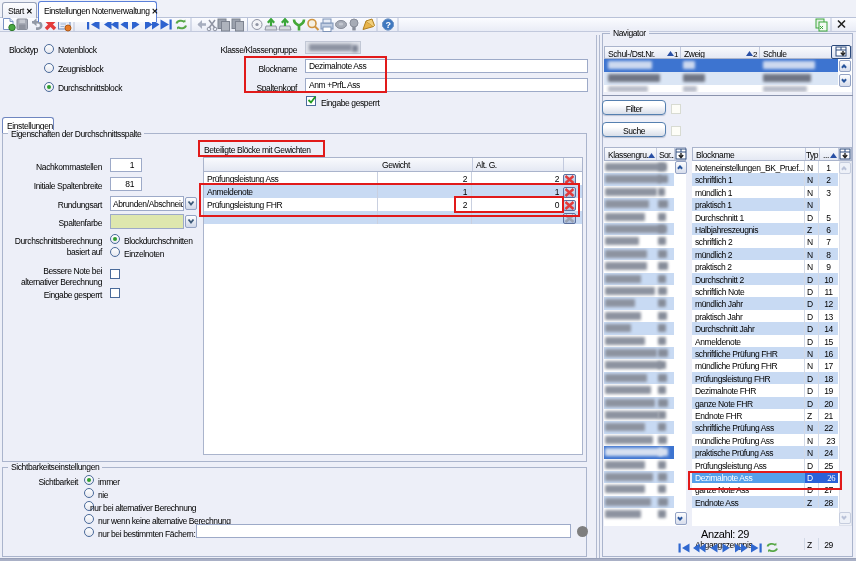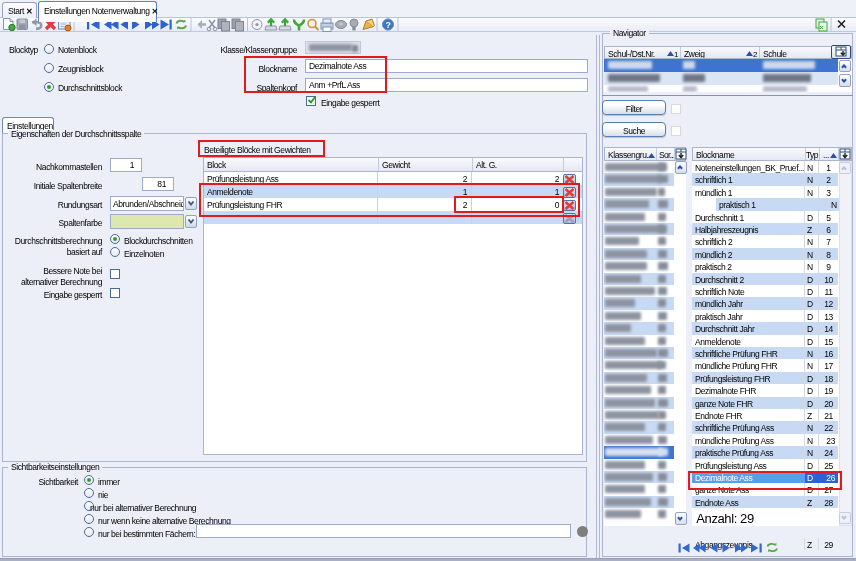--- a/index.html
+++ b/index.html
@@ -132,21 +132,21 @@
 <div class="lbl" style="left:321px; top:99px;">Eingabe gesperrt</div>
 <div class="redbox" style="left:244px; top:56px; width:143px; height:37px;"></div>
 <div class="abs" style="left:2px; top:117px; width:52px; height:16px; background:#fff; border:1px solid #6f86c0; border-bottom:none; border-radius:3px 3px 0 0; padding:4px 0 0 4px; z-index:2; line-height:9px;">Einstellungen</div>
 <div class="fs" style="left:2px; top:133px; width:585px; height:329px; background:#edeff8;"></div>
 <div class="leg" style="left:8px; top:130px;">Eigenschaften der Durchschnittsspalte</div>
 <div class="lbl" style="left:0px; top:163px; width:102px; text-align:right;">Nachkommastellen</div>
 <div class="lbl" style="left:0px; top:182px; width:102px; text-align:right;">Initiale Spaltenbreite</div>
 <div class="lbl" style="left:0px; top:201px; width:102px; text-align:right;">Rundungsart</div>
 <div class="lbl" style="left:0px; top:219px; width:102px; text-align:right;">Spaltenfarbe</div>
 <div class="inp" style="left:110px; top:158px; width:32px; height:14px; text-align:right; padding-right:7px;">1</div>
-<div class="inp" style="left:110px; top:177px; width:32px; height:14px; text-align:right; padding-right:7px;margin-left:32px;">81</div>
+<div class="inp" style="left:110px; top:177px; width:32px; height:14px; text-align:right; padding-right:7px;">81</div>
 <div class="combo" style="left:110px; top:196px; width:74px; height:15px; padding:3px 0 0 2px; overflow:hidden; white-space:nowrap; line-height:9px;">Abrunden/Abschneid</div>
 <div class="abs" style="left:185px; top:197px; width:12px; height:13px; border:1px solid #93a2c4; border-radius:2px; background:linear-gradient(#fdfdfe,#cfd7e8);">
     <svg width="10" height="11" style="position:absolute;left:0;top:0;">
       <path d="M2.5 3.5 L5 6.5 L7.5 3.5" fill="none" stroke="#3d5a7a" stroke-width="1.8"></path>
     </svg>
   </div>
 <div class="combo" style="left:110px; top:214px; width:74px; height:15px; background:#dee7ae;"></div>
 <div class="abs" style="left:185px; top:215px; width:12px; height:13px; border:1px solid #93a2c4; border-radius:2px; background:linear-gradient(#fdfdfe,#cfd7e8);">
     <svg width="10" height="11" style="position:absolute;left:0;top:0;">
       <path d="M2.5 3.5 L5 6.5 L7.5 3.5" fill="none" stroke="#3d5a7a" stroke-width="1.8"></path>
@@ -160,21 +160,20 @@
 <div class="lbl" style="left:124px; top:250px;">Einzelnoten</div>
 <div class="lbl" style="left:0px; top:267px; width:102px; text-align:right;">Bessere Note bei</div>
 <div class="lbl" style="left:0px; top:278px; width:102px; text-align:right;">alternativer Berechnung</div>
 <div class="check" style="left:110px; top:269px;"></div>
 <div class="lbl" style="left:0px; top:291px; width:102px; text-align:right;">Eingabe gesperrt</div>
 <div class="check" style="left:110px; top:288px;"></div>
 <div class="lbl" style="left:204px; top:146px;">Beteiligte Blöcke mit Gewichten</div>
 <div class="redbox" style="left:198px; top:140px; width:127px; height:17px;"></div>
 <div class="abs" style="left:203px; top:157px; width:380px; height:298px; background:#fff; border:1px solid #aab4cc;"></div>
 <div class="thead" style="left:203px; top:157px; width:380px; height:15px;">
-    <div class="hcell" style="left:0; width:175px;">Block</div>
     <div class="hcell" style="left:175px; width:94px;">Gewicht</div>
     <div class="hcell" style="left:269px; width:91px;">Alt. G.</div>
     <div class="hcell" style="left:360px; width:19px; border-right:none;"></div>
   </div>
 <div class="trow" style="left:204px; top:172px; width:378px; height:13px;">
     <div class="cell" style="left:0; width:174px; border-right:1px solid #c9d0e0;">Prüfungsleistung Ass</div>
     <div class="cell cellr" style="left:174px; width:94px; border-right:1px solid #c9d0e0;">2</div>
     <div class="cell cellr" style="left:268px; width:91px;">2</div>
   </div>
 <div class="trow rowblue" style="left:204px; top:185px; width:378px; height:13px;">
@@ -439,21 +438,21 @@
 <div class="trow rowblue" style="left:692px; top:173.4px; width:146px; height:12.4px;">
     <div class="cell" style="left:0; width:113px; border-right:1px solid #d2d9e6;">schriftlich 1</div>
     <div class="cell" style="left:113px; width:14px; padding-left:2px; border-right:1px solid #d2d9e6;">N</div>
     <div class="cell" style="left:127px; width:19px; text-align:center; padding-right:3px;">2</div>
   </div>
 <div class="trow" style="left:692px; top:185.8px; width:146px; height:22px;padding-left:8px;">
     <div class="cell" style="left:0; width:113px; border-right:1px solid #d2d9e6;">mündlich 1</div>
     <div class="cell" style="left:113px; width:14px; padding-left:2px; border-right:1px solid #d2d9e6;">N</div>
     <div class="cell" style="left:127px; width:19px; text-align:center; padding-right:3px;">3</div>
   </div>
-<div class="trow rowblue" style="left:716px; top:198.2px; width:128px; height:12.4px;">
+<div class="trow rowblue" style="left:692px; top:198.2px; width:128px; height:12.4px;">
     <div class="cell" style="left:0; width:113px; border-right:1px solid #d2d9e6;">praktisch 1</div>
     <div class="cell" style="left:113px; width:14px; padding-left:2px; border-right:1px solid #d2d9e6;">N</div>
     <div class="cell" style="left:127px; width:19px; text-align:center; padding-right:3px;">4</div>
   </div>
 <div class="trow" style="left:692px; top:210.6px; width:146px; height:12.4px;">
     <div class="cell" style="left:0; width:113px; border-right:1px solid #d2d9e6;">Durchschnitt 1</div>
     <div class="cell" style="left:113px; width:14px; padding-left:2px; border-right:1px solid #d2d9e6;">D</div>
     <div class="cell" style="left:127px; width:19px; text-align:center; padding-right:3px;">5</div>
   </div>
 <div class="trow rowblue" style="left:692px; top:223.0px; width:146px; height:12.4px;">
@@ -552,21 +551,21 @@
     <div class="cell" style="left:127px; width:19px; text-align:center; padding-right:3px;">24</div>
   </div>
 <div class="trow" style="left:692px; top:458.6px; width:146px; height:12.4px;">
     <div class="cell" style="left:0; width:113px; border-right:1px solid #d2d9e6;">Prüfungsleistung Ass</div>
     <div class="cell" style="left:113px; width:14px; padding-left:2px; border-right:1px solid #d2d9e6;">D</div>
     <div class="cell" style="left:127px; width:19px; text-align:center; padding-right:3px;">25</div>
   </div>
 <div class="trow" style="left:692px; top:471.0px; width:146px; height:12.4px;">
     <div class="cell" style="left:0; width:113px; background:#55a0ea; color:#fff;">Dezimalnote Ass</div>
     <div class="cell" style="left:113px; width:14px; background:#2b62d9; color:#fff; padding-left:2px;">D</div>
-    <div class="cell" style="left:127px; width:19px; background:#2b62d9; color:#fff; text-align:right; padding-right:3px;">26</div>
+    <div class="cell" style="left:127px; width:19px; background:#2b62d9; color:#fff; text-align:right; padding-right:3px;font-family:Liberation Serif, serif;">26</div>
   </div>
 <div class="trow" style="left:692px; top:483.4px; width:146px; height:12.4px;">
     <div class="cell" style="left:0; width:113px; border-right:1px solid #d2d9e6;">ganze Note Ass</div>
     <div class="cell" style="left:113px; width:14px; padding-left:2px; border-right:1px solid #d2d9e6;">D</div>
     <div class="cell" style="left:127px; width:19px; text-align:center; padding-right:3px;">27</div>
   </div>
 <div class="trow rowblue" style="left:692px; top:495.8px; width:146px; height:12.4px;">
     <div class="cell" style="left:0; width:113px; border-right:1px solid #d2d9e6;">Endnote Ass</div>
     <div class="cell" style="left:113px; width:14px; padding-left:2px; border-right:1px solid #d2d9e6;">Z</div>
     <div class="cell" style="left:127px; width:19px; text-align:center; padding-right:3px;">28</div>
@@ -577,21 +576,21 @@
     <div class="cell" style="left:127px; width:19px; text-align:center; padding-right:3px;">29</div>
   </div>
 <div class="abs" style="left:839px; top:161px; width:13px; height:365px; background:#f0f2f8; border:1px solid #dde1ec;"></div>
 <div class="sarr" style="left:839px; top:162px; width:12px; border-color:#c6cdde; background:#eef1f8;">
     <i class="up" style="left:2px; border-color:#b9c2d8;"></i>
   </div>
 <div class="sarr" style="left:839px; top:512px; width:12px; border-color:#c6cdde; background:#eef1f8;">
     <i class="dn" style="left:2px; border-color:#b9c2d8;"></i>
   </div>
 <div class="redbox" style="left:688px; top:471px; width:154px; height:19px;"></div>
-<div class="lbl" style="left:660px; top:514px; width:130px; text-align:center; font-size:13px;">Anzahl: 29</div>
+<div class="lbl" style="left:660px; top:530px; width:130px; text-align:center; font-size:11px;">Anzahl: 29</div>
 <svg class="abs" width="104" height="13" style="left:676px; top:542px;">
     <rect x="2.5" y="1.5" width="2.2" height="9" fill="#3068d0"></rect>
     <path d="M13.5 1.5 L6 6 L13.5 10.5 Z" fill="#3068d0"></path>
     <path d="M23.5 1.5 L17 6 L23.5 10.5 Z M29.5 1.5 L23 6 L29.5 10.5 Z" fill="#3068d0"></path>
     <path d="M41.5 1.5 L34.5 6 L41.5 10.5 Z" fill="#3068d0"></path>
     <path d="M46.5 1.5 L53.5 6 L46.5 10.5 Z" fill="#3068d0"></path>
     <path d="M59 1.5 L65.5 6 L59 10.5 Z M65 1.5 L71.5 6 L65 10.5 Z" fill="#3068d0"></path>
     <path d="M75 1.5 L82.5 6 L75 10.5 Z" fill="#3068d0"></path>
     <rect x="83.5" y="1.5" width="2.2" height="9" fill="#3068d0"></rect>
     <g transform="translate(90,0)">

